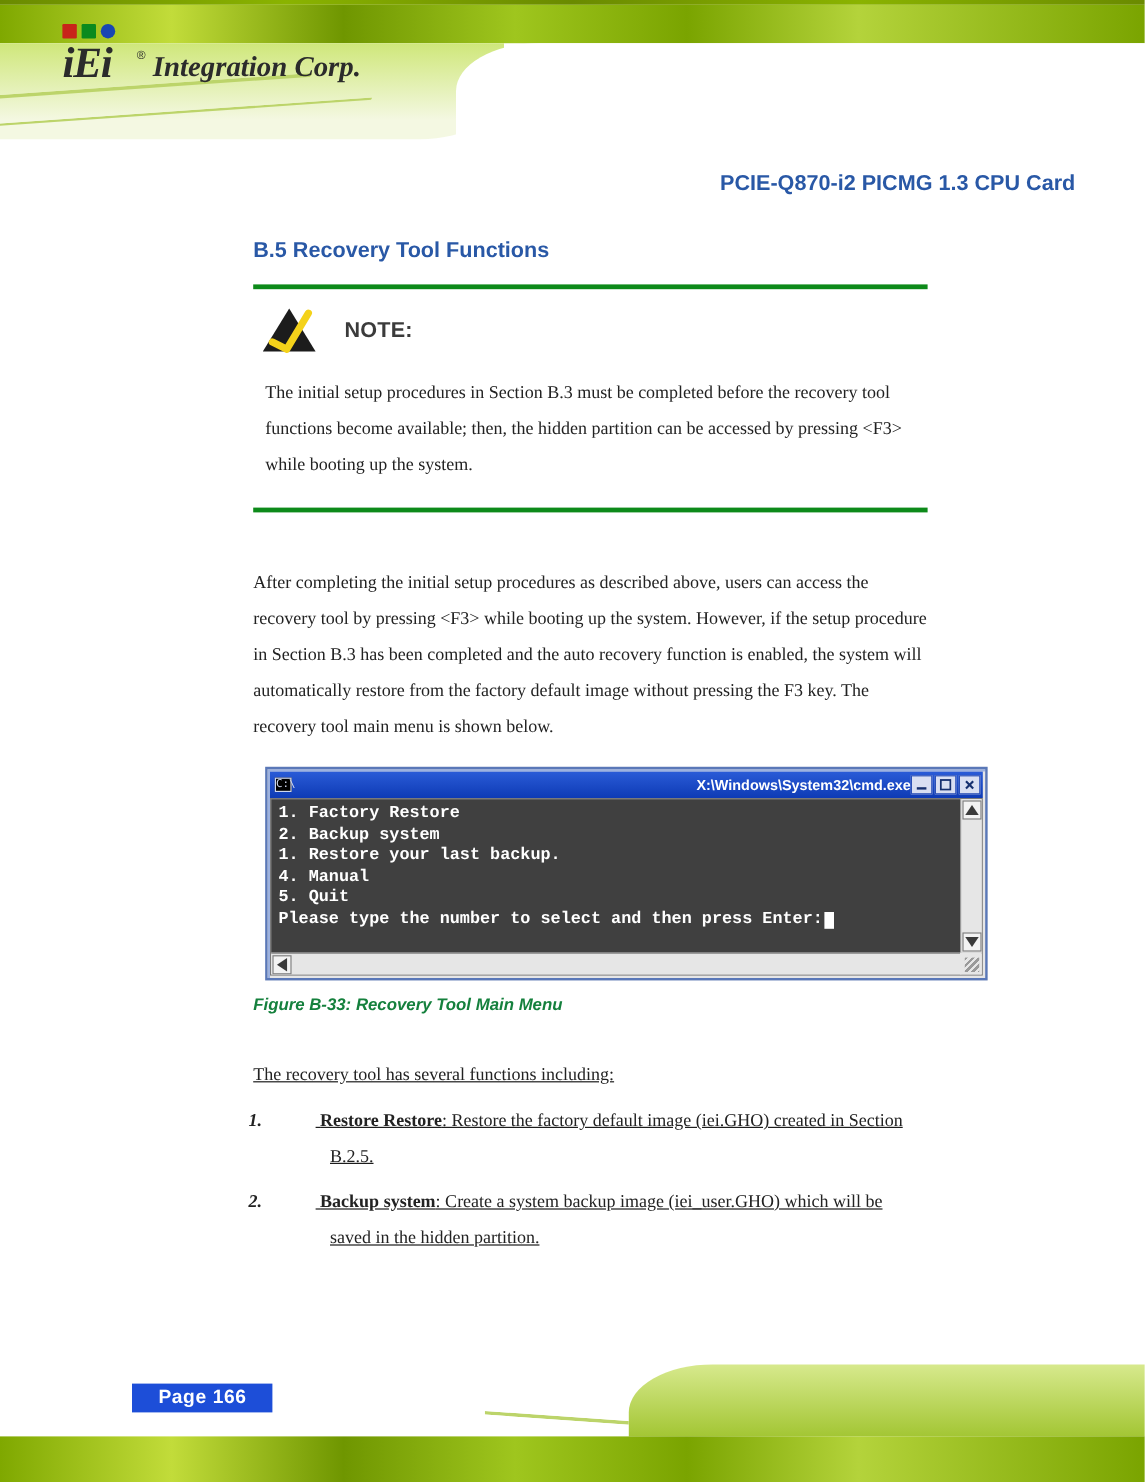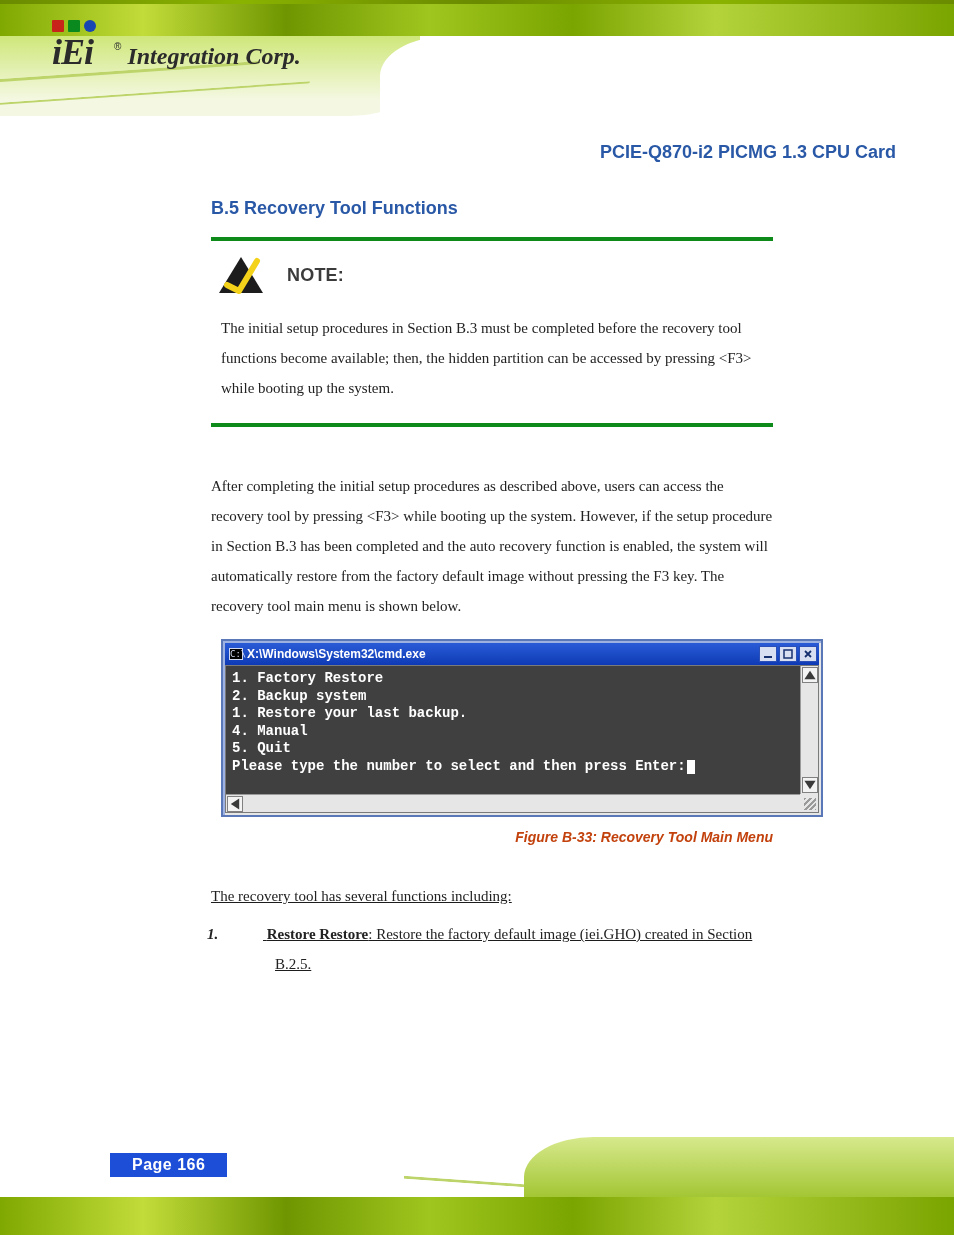--- a/index.html
+++ b/index.html
@@ -35,37 +35,37 @@
   .note-row1 { display:flex; align-items:center; gap:22px; }
   .note-icon { width:48px; height:40px; position:relative; }
   .note-icon svg { width:48px; height:40px; display:block; }
   .note-label { font:700 18px Arial; color:#3b3b3b; letter-spacing:0.2px; }
   .note-text { font: 400 15px/2.0 "Times New Roman", serif; color:#222; margin: 18px 4px 0 4px; }
 
   
   .cmd-wrap { margin: 18px 0 12px 10px; width:602px; border:2px solid #5a78b8; background:#e6e6e6; padding:2px; box-shadow: 2px 2px 0 #9db2e0 inset; }
   .cmd-titlebar { height:22px; background: linear-gradient(#2a5bd7,#0e3bb5); display:flex; align-items:center; padding:0 2px 0 4px; }
   .cmd-ico { width:14px; height:12px; background:#000; border:1px solid #cfd8ef; font:9px/10px monospace; color:#cfd8ef; text-align:center; }
-  .cmd-title { flex:1; color:#fff; font:700 12px Tahoma, Arial; padding-left:4px; white-space:nowrap; overflow:hidden; }
+  .cmd-title { flex:1; color:#fff; font:700 12px Tahoma, Arial; padding-left:4px; white-space:nowrap; overflow:hidden;text-align:right; }
   .cmd-btns { display:flex; gap:2px; }
   .cmd-btn { width:18px; height:16px; background:#d9dff2; border:1px solid #2a4fb7; display:flex; align-items:center; justify-content:center; }
   .cmd-btn svg { width:10px; height:10px; }
   .cmd-frame { position:relative; border:1px solid #7a7a7a; background:#ededed; }
   .cmd-view { position:relative; background:#404040; height:128px; margin-right:18px; margin-bottom:18px; padding:4px 6px; font: 700 14px/1.25 "Courier New", monospace; color:#fff; }
   .cmd-cursor { display:inline-block; width:8px; height:14px; background:#fff; margin-left:1px; vertical-align:text-bottom; }
   .vscroll { position:absolute; top:0; right:0; width:18px; height:128px; background:#e6e6e6; border-left:1px solid #9a9a9a; }
   .vscroll .arr { width:16px; height:16px; margin:1px; background:#f3f3f3; border:1px solid #808080; display:flex; align-items:center; justify-content:center; }
   .vscroll .track { height:92px; }
   .hscroll { position:absolute; left:0; right:0; bottom:0; height:18px; background:#e6e6e6; border-top:1px solid #9a9a9a; display:flex; }
   .hscroll .arr { width:16px; height:16px; margin:1px; background:#f3f3f3; border:1px solid #808080; display:flex; align-items:center; justify-content:center;}
   .hscroll .track { flex:1; }
   .corner { position:absolute; right:0; bottom:0; width:18px; height:18px; background:#e6e6e6; }
   .corner::after { content:""; position:absolute; right:2px; bottom:2px; width:12px; height:12px; background: repeating-linear-gradient(135deg,#9a9a9a 0 2px, transparent 2px 4px); }
 
-  .fig-caption { font: italic 700 14px Arial; color:#c2410c; margin-top:10px; text-align:right; }
+  .fig-caption { font: italic 700 14px Arial; color:#15803d; margin-top:10px; text-align:left; }
 
   .detail-block { margin-top:36px;text-decoration:underline; }
   .detail-lead { font: 400 15px/2.0 "Times New Roman", serif; color:#222; }
   .detail-item { font: 400 15px/2.0 "Times New Roman", serif; color:#222; margin-top:8px; padding-left:64px; text-indent:-34px; }
   .detail-item .bullet { display:inline-block; width:22px; text-align:left; font: italic 700 15px "Times New Roman"; }
 
   
   .bottom-band { position:absolute; bottom:0; left:0; width:954px; height:100px; }
   .bot-curve-r { position:absolute; right:0; bottom:38px; width:430px; height:60px; background: linear-gradient(180deg,#d7e98d 0%, #a3c634 100%); border-top-left-radius: 70px 40px; }
   .bot-strip { position:absolute; bottom:0; left:0; width:954px; height:38px; background: linear-gradient(90deg,#7fa800 0%, #c2dc3a 15%, #6f9600 30%, #9fc61e 45%, #7aa400 60%, #b4d33b 75%, #7aa400 100%); }
@@ -180,20 +180,24 @@
   </div>
 
   <div class="fig-caption">Figure B-33: Recovery Tool Main Menu</div>
 
   <div class="detail-block">
     <div class="detail-lead">The recovery tool has several functions including:</div>
     <div class="detail-item">
       <span class="bullet">1.</span>
       <b>Restore Restore</b><span>: Restore the factory default image (iei.GHO) created in Section B.2.5.</span>
     </div>
+    <div class="detail-item">
+      <span class="bullet">2.</span>
+      <b>Backup system</b><span>: Create a system backup image (iei_user.GHO) which will be saved in the hidden partition.</span>
+    </div>
   </div>
 </div>
 
 <div class="bottom-band">
   <div class="bot-swoosh"></div>
   <div class="bot-curve-r"></div>
   <div class="bot-strip"></div>
   <div class="page-num">Page 166</div>
 </div>
 

